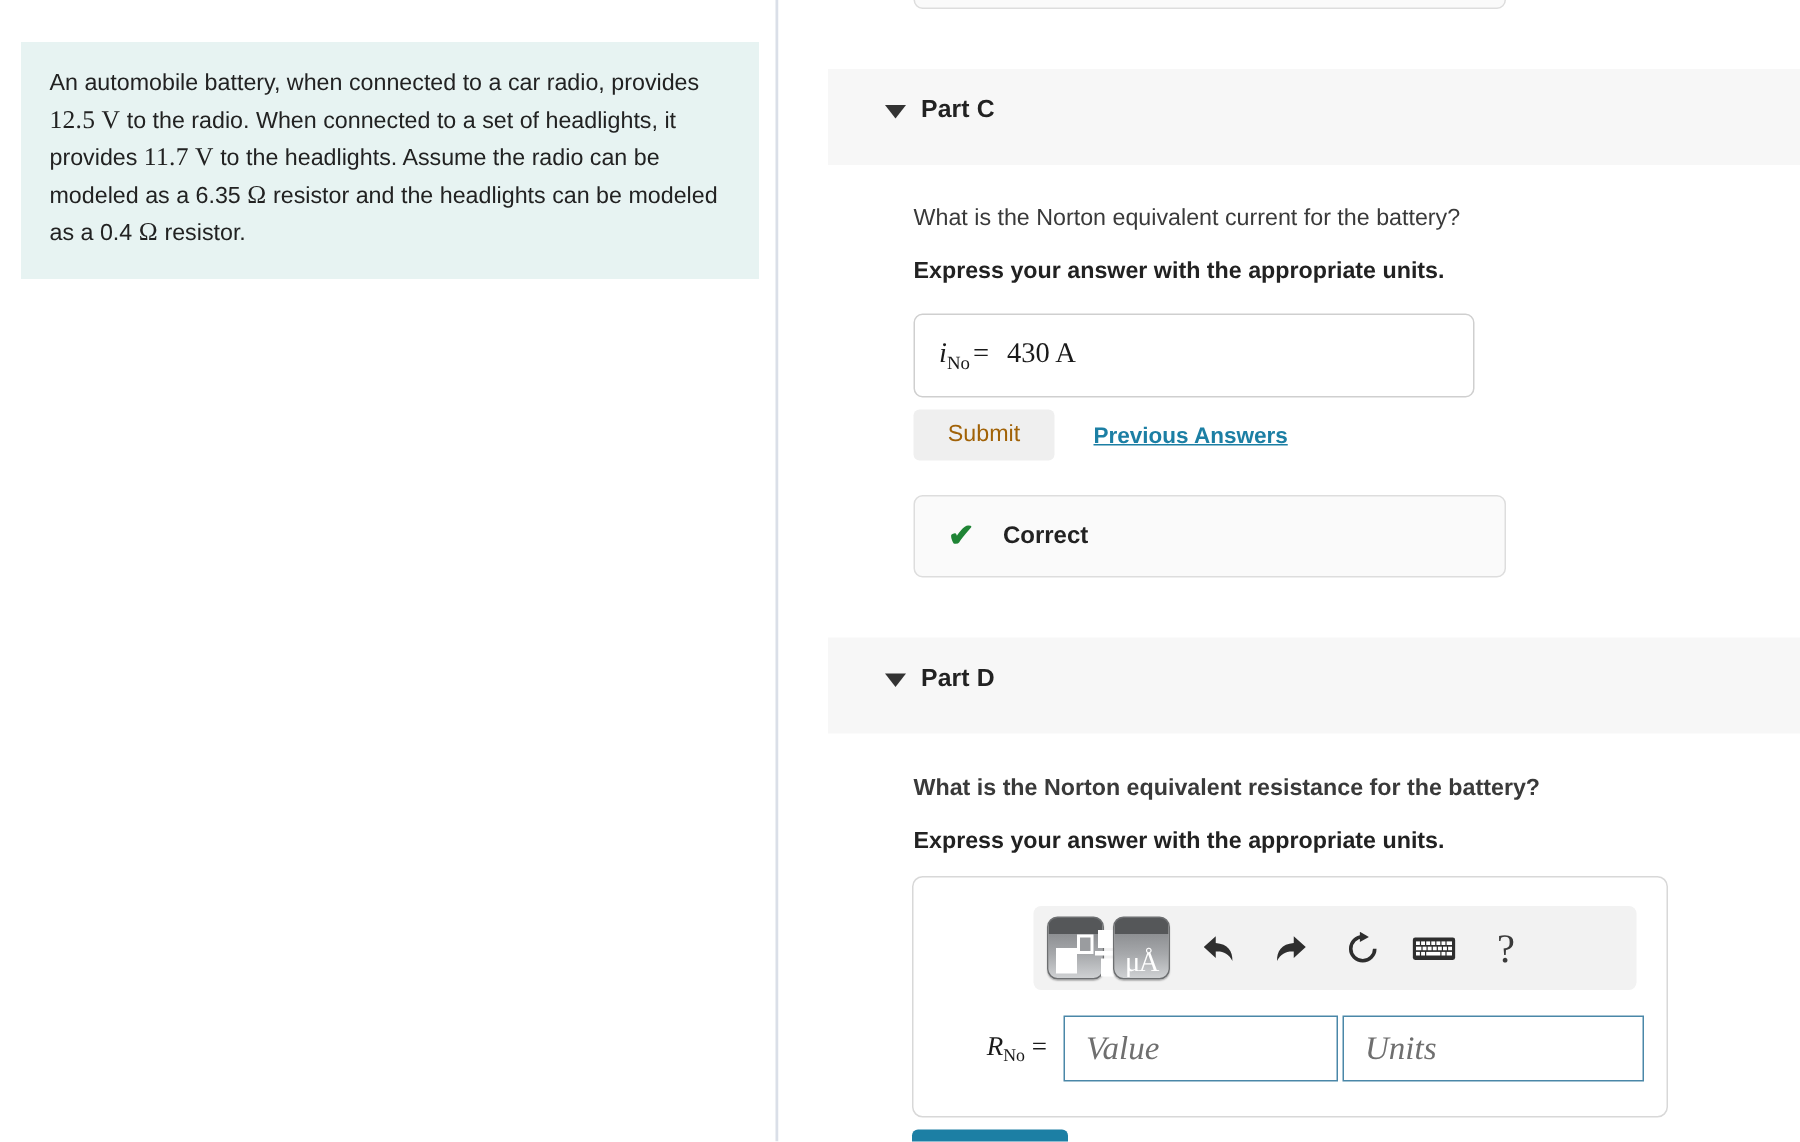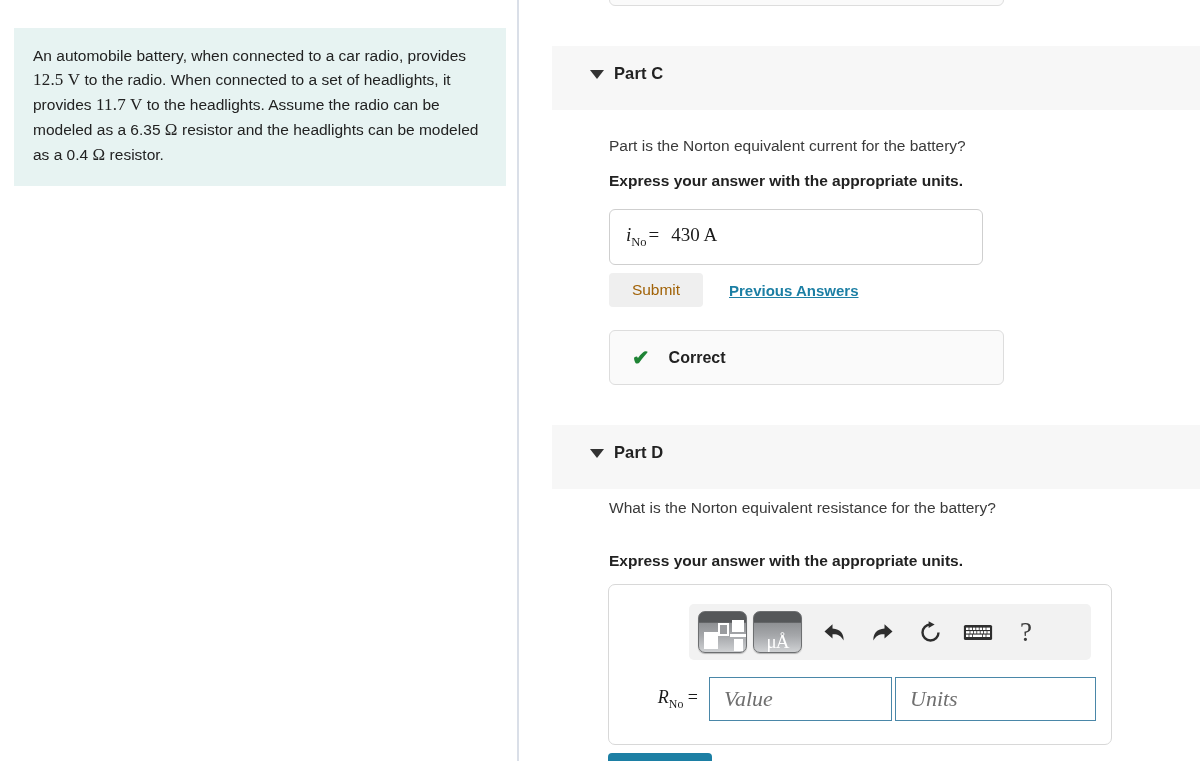--- a/index.html
+++ b/index.html
@@ -228,21 +228,21 @@
     width: 402px;
     height: 56px;
     box-sizing: border-box;
     background: #f2f2f2;
     border-radius: 5px;
     display: flex;
     align-items: center;
     padding-left: 9px;
   }
   .tool-btn {
-    width: 49px;
+    width: 38px;
     height: 42px;
     border-radius: 7px;
     background: linear-gradient(to bottom, #555759 0%, #555759 26%, #8e9093 27%, #a6a8ab 60%, #cfd1d3 100%);
     border: 1px solid #6d6f71;
     box-sizing: border-box;
     position: relative;
     margin-right: 6px;
     cursor: pointer;
     box-shadow: 0 1px 1px rgba(0,0,0,0.25);
   }
@@ -348,21 +348,21 @@
 
 <div id="right-pane">
 
   <div id="prev-part-remnant"></div>
 
   <div class="part-header" style="top:46px;">
     <div class="collapse-caret"></div>
     <div class="part-title">Part C</div>
   </div>
 
-  <div class="question-text" style="top:137px;">Part is the Norton equivalent current for the battery?</div>
+  <div class="question-text" style="top:137px;">What is the Norton equivalent current for the battery?</div>
   <div class="express-text" style="top:172px;">Express your answer with the appropriate units.</div>
 
   <div id="answer-box-c">
     <span class="math-serif"><span class="var">i</span><sub>No</sub><span class="eq">=</span><span class="val">430 A</span></span>
   </div>
 
   <div id="submit-row-c">
     <button id="submit-button-c" disabled="">Submit</button>
     <span id="previous-answers-link">Previous Answers</span>
   </div>
@@ -370,21 +370,21 @@
   <div id="correct-banner">
     <span id="correct-check">✔</span>
     <span id="correct-label">Correct</span>
   </div>
 
   <div class="part-header" style="top:425px;">
     <div class="collapse-caret"></div>
     <div class="part-title">Part D</div>
   </div>
 
-  <div class="question-text" style="top:499px;">What is the Norton equivalent resistance for the battery?</div>
+  <div class="question-text" style="top:517px;font-weight:bold;">What is the Norton equivalent resistance for the battery?</div>
   <div class="express-text" style="top:552px;">Express your answer with the appropriate units.</div>
 
   <div id="answer-box-d">
 
     <div id="math-toolbar">
 
       <div class="tool-btn">
         <span class="ti-block ti-b1"></span>
         <span class="ti-block ti-b2"></span>
         <span class="ti-block ti-b3"></span>

